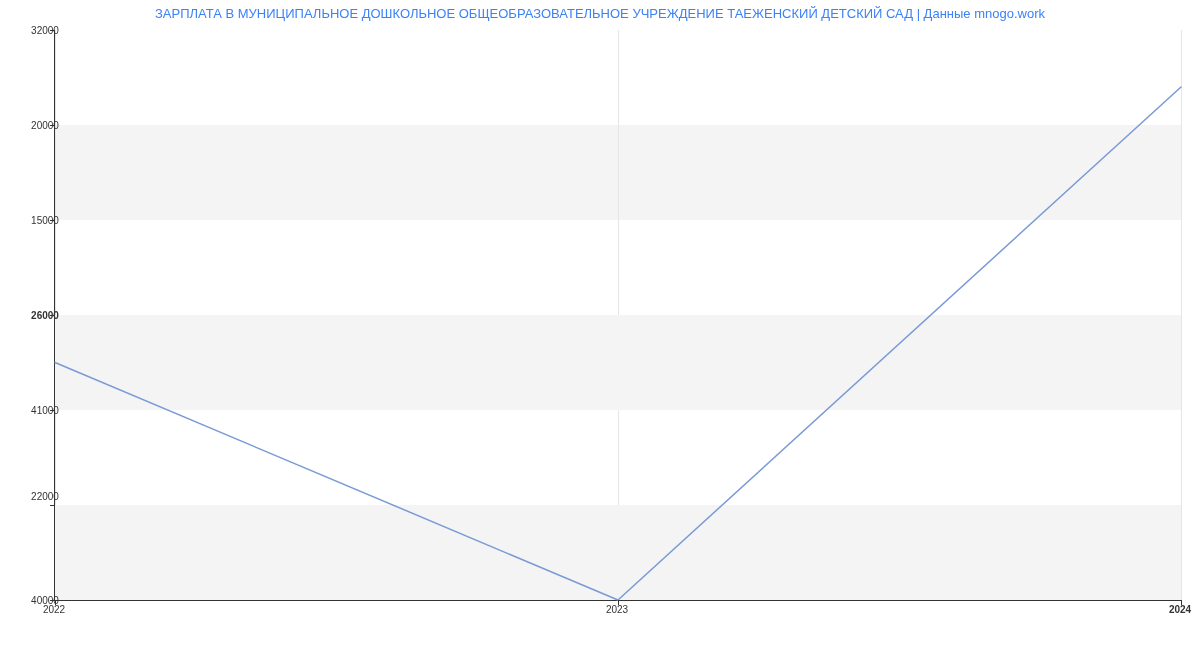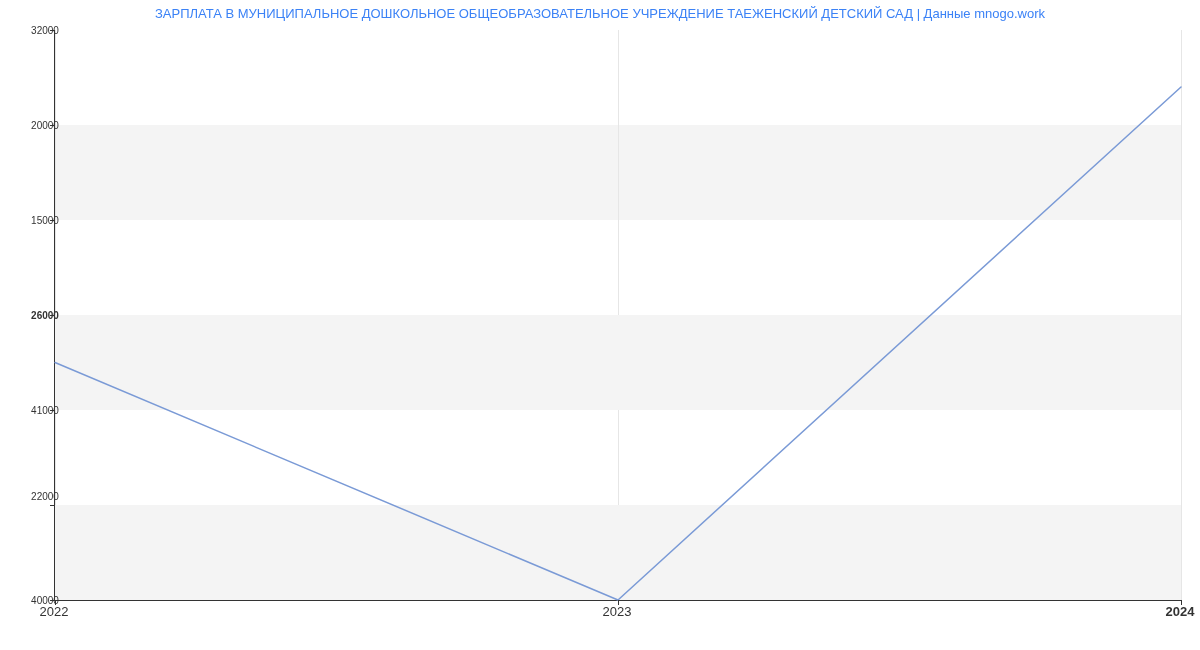--- a/index.html
+++ b/index.html
@@ -54,21 +54,21 @@
     right: 1132px; 
     width: 46px;
     text-align: center;
     font-size: 10px;
     color: #333;
     transform: translateY(50%);
   }
   .xtick {
     position: absolute;
     top: 604px; 
-    font-size: 13px;
+    font-size: 10px;
     color: #333;
     transform: translateX(-50%);
   }
   svg.line {
     position: absolute;
     left: 0;
     top: 0;
     width: 1126px;
     height: 570px;
     overflow: visible;

